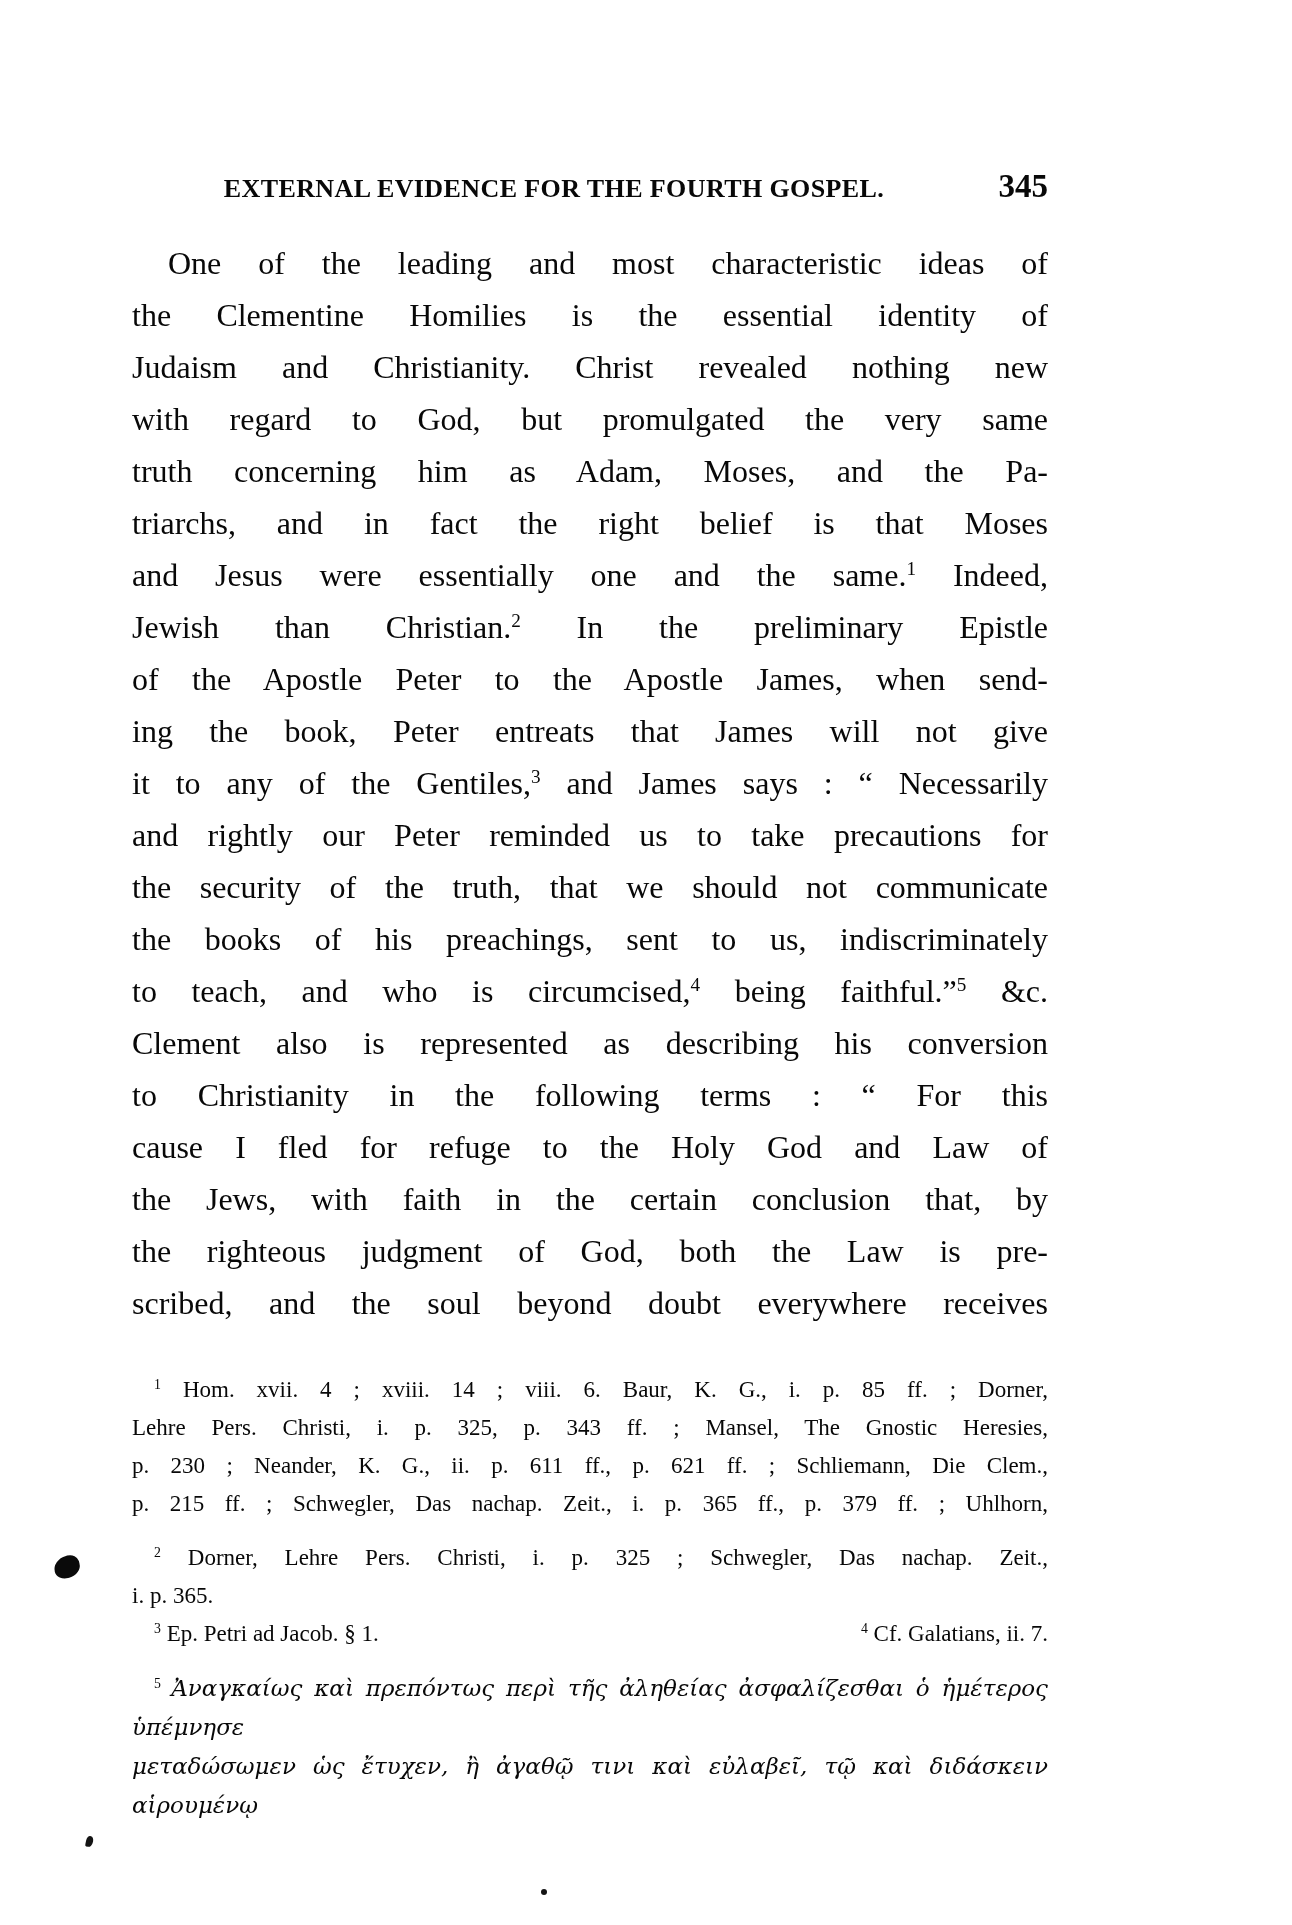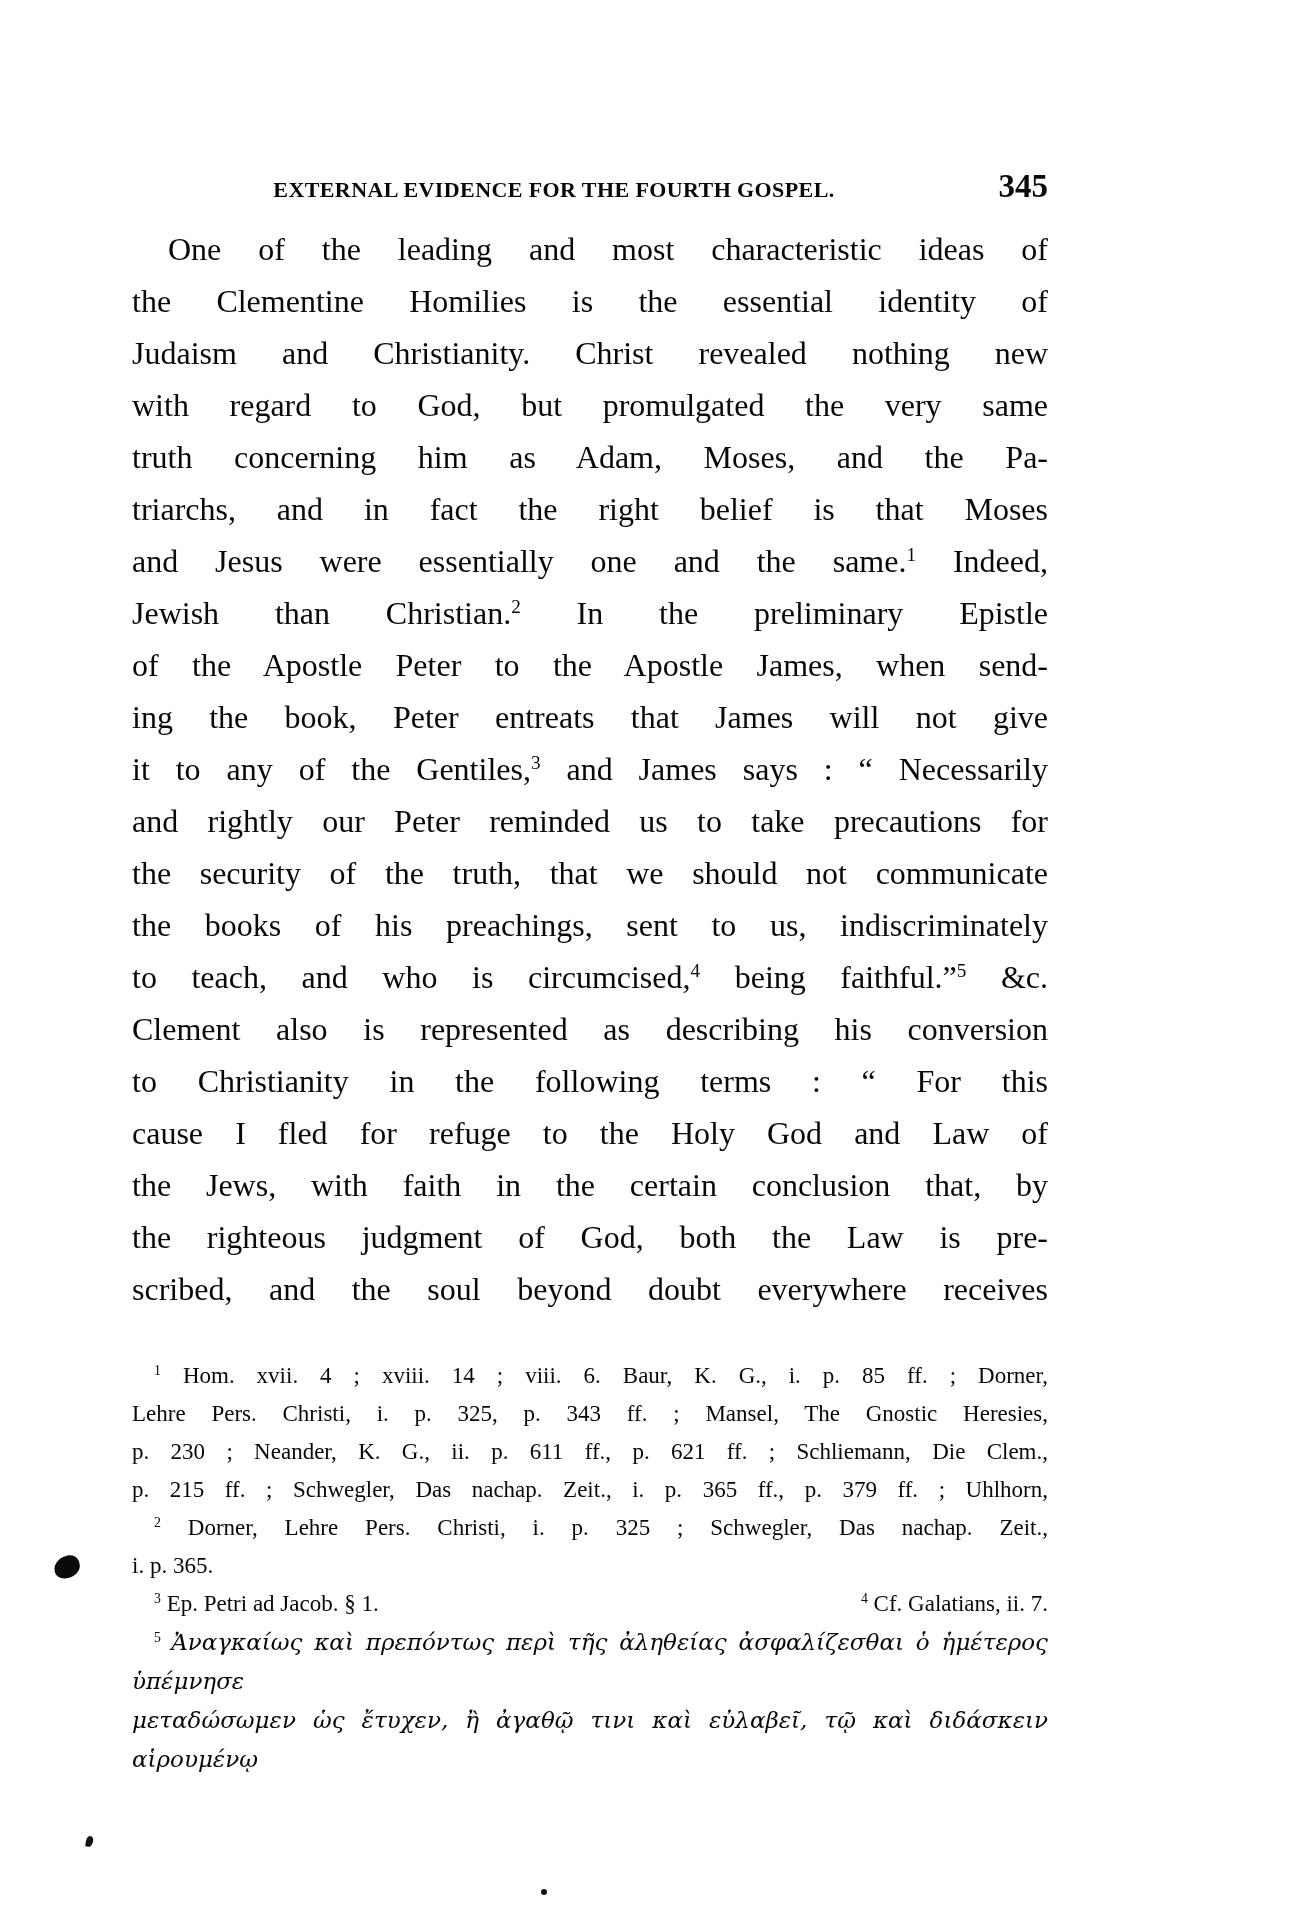--- a/index.html
+++ b/index.html
@@ -9,33 +9,33 @@
     position:relative;
     font-family:"Liberation Serif", serif;
     color:#080808;
     overflow:hidden;
   }
   .sheet { position:absolute; left:132px; top:168px; width:916px; }
 
   .header { display:flex; align-items:baseline; }
   .header-title {
     flex:1; text-align:center;
-    font-weight:bold; font-size:22px; letter-spacing:0.4px;
+    font-weight:bold; font-size:26px; letter-spacing:0.4px;
     white-space:nowrap;
   }
   .folio { width:72px; text-align:right; font-weight:bold; font-size:33px; }
 
-  .body-block { margin-top:18px; font-size:32px; line-height:52px; }
+  .body-block { margin-top:32px; font-size:32px; line-height:52px; }
 
   .tline { text-align:left; }
   .just { text-align:justify; text-align-last:justify; text-justify:inter-word; }
   .body-block .ind { text-indent:36px; }
 
   .footnotes { margin-top:42px; font-size:23px; line-height:38px; }
-  .footnotes .ind { text-indent:22px; }
+  .footnotes .ind { text-indent:22px;margin-top:16px; }
 
   .it { }
   .gk { font-style:italic; font-family:"DejaVu Serif", serif; }
   .sup { font-size:0.6em; vertical-align:0.55em; line-height:0; }
 
   .split { display:flex; justify-content:space-between; }
   .split .left { text-indent:22px; }
 
   
   .ink-blob {

